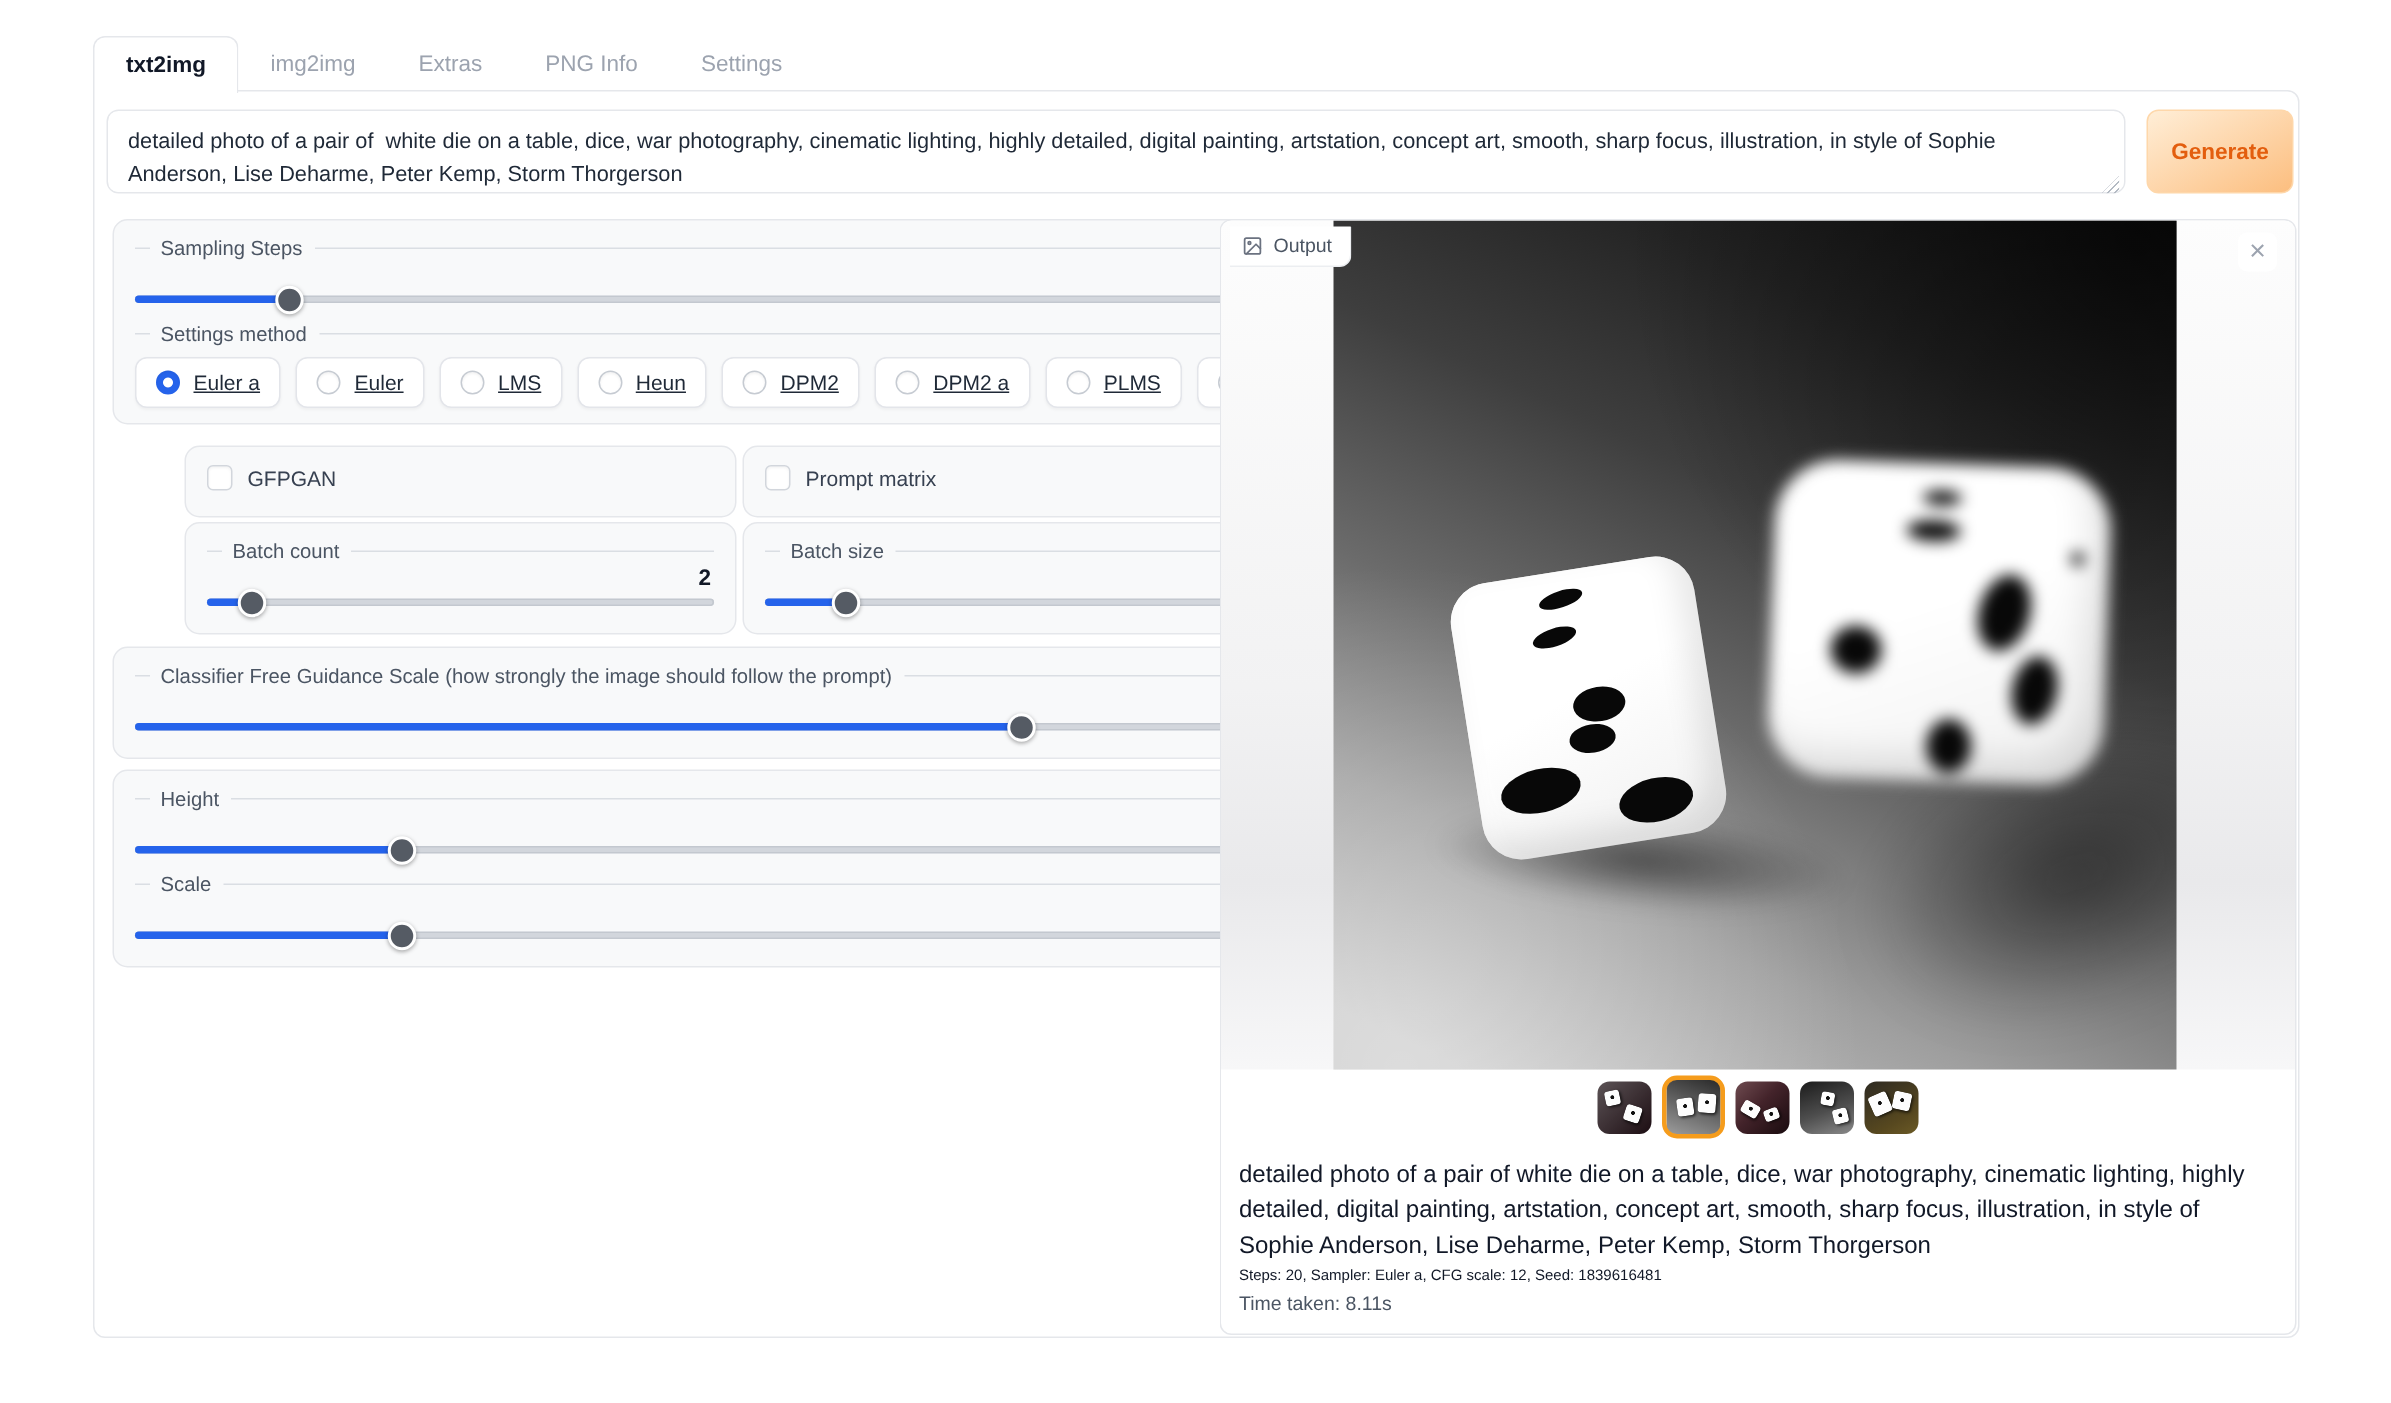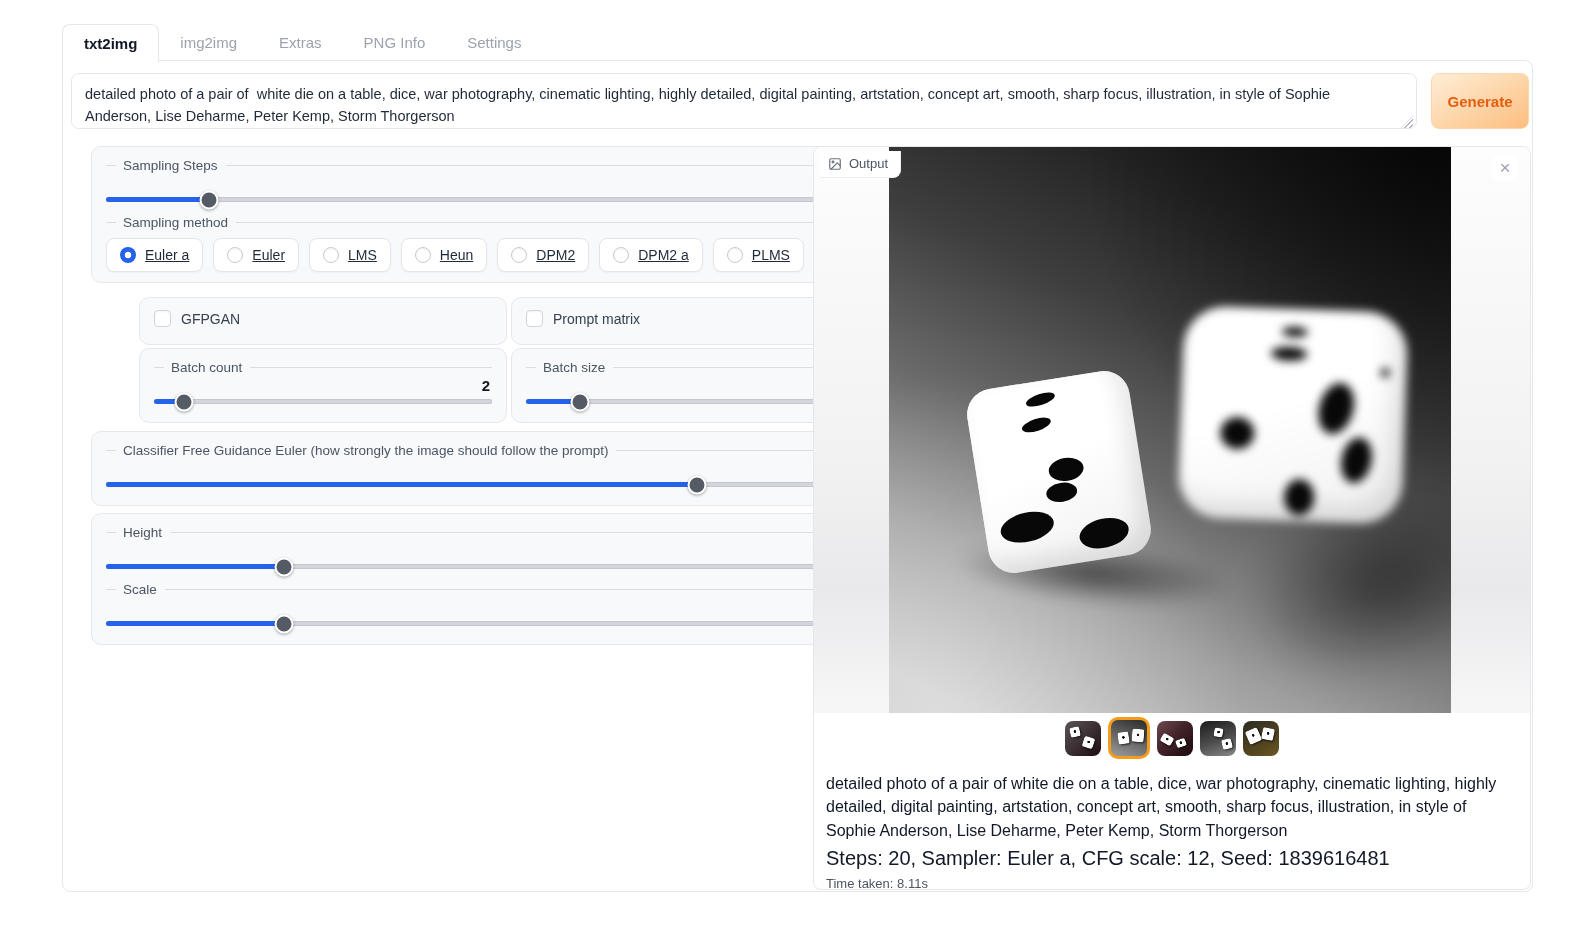--- a/index.html
+++ b/index.html
@@ -23,21 +23,21 @@
     padding:9px 26px 9px 13px; font-family:"Liberation Sans",sans-serif; font-size:14.5px; color:#1f2937;
     line-height:1.55; outline:none; background:#fff; }
   .resize-corner { position:absolute; right:4px; bottom:5px; width:12px; height:12px;
     background:repeating-linear-gradient(-45deg, transparent 0 2px, #b3bac3 2px 3.2px);
     clip-path:polygon(100% 0, 100% 100%, 0 100%); pointer-events:none; }
   .generate-btn { width:98px; height:56px; border:1px solid #fed7aa; border-radius:8px; cursor:pointer;
     background:linear-gradient(to bottom right, #ffeed7, #fcbe7f); color:#e35e0e; font-weight:700;
     font-size:15px; font-family:"Liberation Sans",sans-serif; }
 
   
-  .left-col { position:absolute; left:28px; top:85px; width:788px; }
+  .left-col { position:absolute; left:12px; top:85px; width:788px; }
   .gbox { background:#f8f9fa; border:1px solid #e5e7eb; border-radius:10px; padding:6px 14px 10px; }
   .row2 { display:flex; gap:4px;margin-left:48px; }
   .row2 > .gbox { flex:1; }
   .mb14{margin-bottom:14px}.mb3{margin-bottom:3px}.mb8{margin-bottom:8px}.mb7{margin-bottom:7px}.mb6{margin-bottom:6px}
 
   .legend { display:flex; align-items:center; height:20px; margin-top:2px; }
   .legend i { display:block; height:1px; background:#dadee3; }
   .legend .ll { width:10px; margin-right:7px; }
   .legend .lr { flex:1; margin-left:8px; }
   .legend-text { font-size:13.5px; color:#4b5563; white-space:nowrap; }
@@ -126,21 +126,21 @@
   .g3 .b{left:19px;top:18px;width:10px;height:8px;transform:rotate(-20deg);}
   .g4 { background:linear-gradient(160deg,#1b1b1b 0%,#4e4e4e 55%,#8a8a8a 100%); }
   .g4 .a{left:14px;top:7px;width:9px;height:9px;transform:rotate(10deg);}
   .g4 .b{left:22px;top:18px;width:10px;height:10px;transform:rotate(-14deg);}
   .g5 { background:linear-gradient(150deg,#2e2a22 0%,#57481f 70%,#6b5a26 100%); }
   .g5 .a{left:4px;top:8px;width:13px;height:14px;transform:rotate(-24deg);}
   .g5 .b{left:19px;top:7px;width:12px;height:12px;transform:rotate(12deg);}
 
   .caption-area { padding:9px 12px 0; }
   .caption-text { font-size:16px; line-height:1.46; color:#111827; }
-  .caption-params { font-size:20px; line-height:1.5; color:#111827; margin-top:1px; }
+  .caption-params { font-size:10px; line-height:1.5; color:#111827; margin-top:1px; }
   .caption-time { font-size:13px; color:#4b5563; margin-top:3px; }
 </style>
 </head>
 <body>
 
 <div class="tabbar" id="tabbar">
     <div class="tab active">txt2img</div>
     <div class="tab">img2img</div>
     <div class="tab">Extras</div>
     <div class="tab">PNG Info</div>
@@ -167,21 +167,21 @@
         </div>
       <div class="slider">
         <span class="slider-value">20</span>
         <div class="track">
             <div class="fill" style="width: 13.6%;"></div>
             <div class="thumb" style="left: 13.6%;"></div>
           </div>
       </div>
       <div class="legend">
           <i class="ll"></i>
-        <span class="legend-text">Sampling method</span>
+        <span class="legend-text">Settings method</span>
           <i class="lr"></i>
         </div>
       <div class="radio-row" id="sampling-method-options">
           <label class="radio-pill selected">
             <span class="radio-dot"></span>
             <span>Euler a</span>
           </label>
           <label class="radio-pill">
             <span class="radio-dot"></span>
             <span>Euler</span>
@@ -255,21 +255,21 @@
               <div class="fill" style="width: 16%;"></div>
               <div class="thumb" style="left: 16%;"></div>
             </div>
         </div>
       </div>
     </div>
 
     <div class="gbox mb7">
       <div class="legend">
           <i class="ll"></i>
-        <span class="legend-text">Classifier Free Guidance Euler (how strongly the image should follow the prompt)</span>
+        <span class="legend-text">Classifier Free Guidance Scale (how strongly the image should follow the prompt)</span>
           <i class="lr"></i>
         </div>
       <div class="slider">
         <span class="slider-value">12</span>
         <div class="track">
             <div class="fill" style="width: 78%;"></div>
             <div class="thumb" style="left: 78%;"></div>
           </div>
       </div>
     </div>

